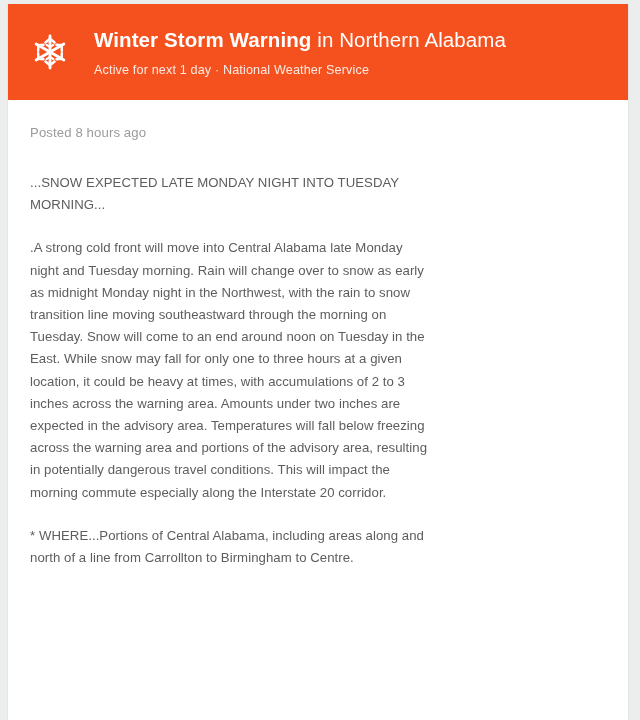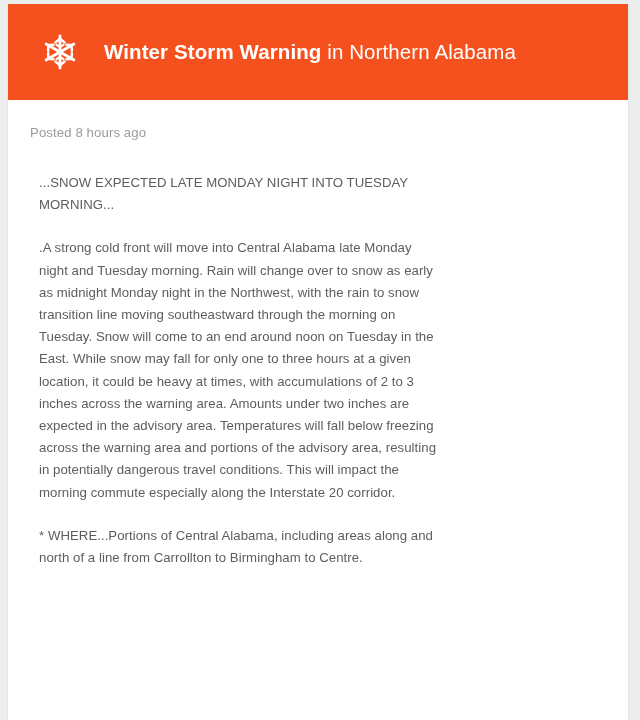--- a/index.html
+++ b/index.html
@@ -31,21 +31,21 @@
     box-sizing: border-box;
     overflow: hidden;
   }
 
   
   .alert-header {
     background: #f5511e;
     height: 96px;
     display: flex;
     align-items: center;
-    padding: 0 16px 0 24px;
+    padding: 0 16px 0 14px;
     box-sizing: border-box;
   }
   .alert-icon {
     flex: 0 0 auto;
     width: 56px;
     height: 56px;
     display: flex;
     align-items: center;
     justify-content: center;
     color: #ffffff;
@@ -92,21 +92,21 @@
     font-size: 13.2px;
     line-height: 18px;
     color: #9b9b9b;
     margin: 0 0 30px 0;
     letter-spacing: 0.1px;
   }
   .block {
     font-size: 13.2px;
     line-height: 22.2px;
     color: #5d5d5d;
-    margin: 0 0 21px 9px;
+    margin: 0 0 21px 0;
     max-width: 400px;
     letter-spacing: 0.05px;
     white-space: pre-line;
   }
   .block.headline {
     max-width: 430px;
   }
   .block:last-child {
     margin-bottom: 0;
   }
@@ -142,20 +142,21 @@
           <g stroke="#ffffff" stroke-width="5.5" stroke-linecap="round" fill="none">
             <line x1="50" y1="37" x2="41" y2="31"></line>
             <line x1="50" y1="37" x2="59" y2="31"></line>
             <line x1="50" y1="63" x2="41" y2="69"></line>
             <line x1="50" y1="63" x2="59" y2="69"></line>
           </g>
         </svg>
       </div>
       <div class="header-text">
         <div class="alert-title"><span class="strong">Winter Storm Warning</span><span class="light"> in Northern Alabama</span></div>
+        <div class="alert-sub">Active for next 1 day · National Weather Service</div>
       </div>
     </div>
 
     <div class="alert-body">
       <p class="posted">Posted 8 hours ago</p>
       <p class="block headline">...SNOW EXPECTED LATE MONDAY NIGHT INTO TUESDAY MORNING...</p>
       <p class="block">.A strong cold front will move into Central Alabama late Monday night and Tuesday morning. Rain will change over to snow as early as midnight Monday night in the Northwest, with the rain to snow transition line moving southeastward through the morning on Tuesday. Snow will come to an end around noon on Tuesday in the East. While snow may fall for only one to three hours at a given location, it could be heavy at times, with accumulations of 2 to 3 inches across the warning area. Amounts under two inches are expected in the advisory area. Temperatures will fall below freezing across the warning area and portions of the advisory area, resulting in potentially dangerous travel conditions. This will impact the morning commute especially along the Interstate 20 corridor.</p>
       <p class="block">* WHERE...Portions of Central Alabama, including areas along and north of a line from Carrollton to Birmingham to Centre.</p>
 
     </div>

